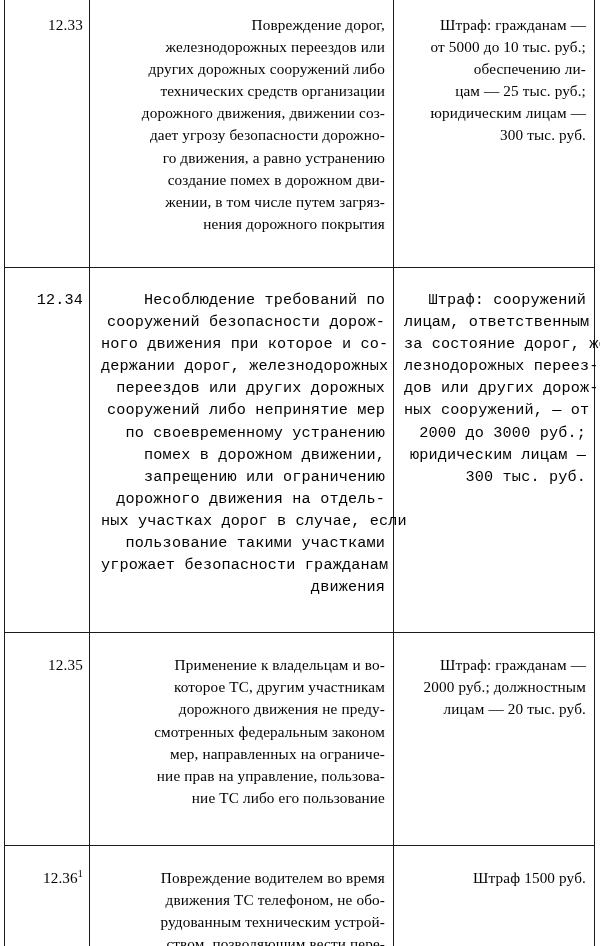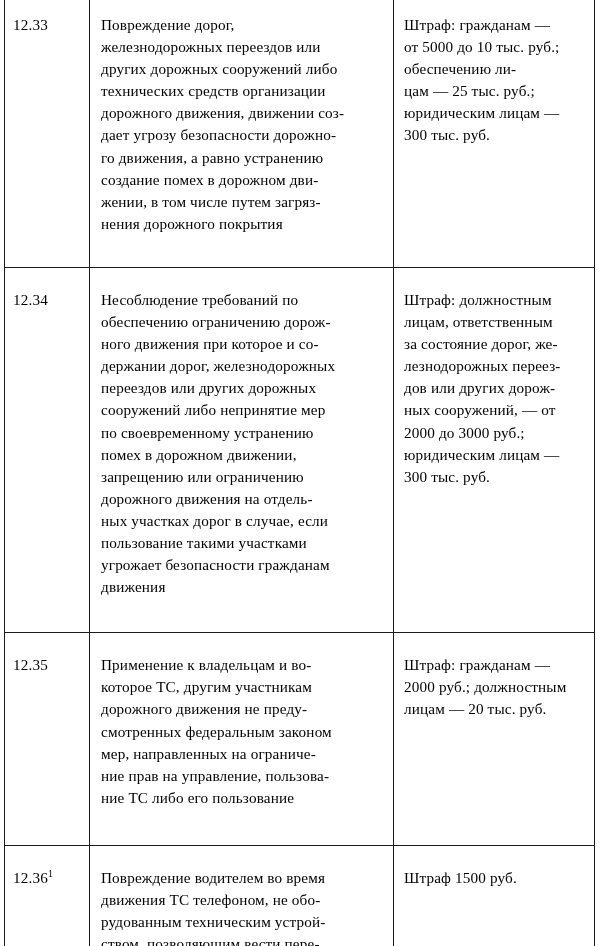--- a/index.html
+++ b/index.html
@@ -12,20 +12,21 @@
     height: 946px;
     overflow: hidden;
     font-family: "Liberation Serif", "DejaVu Serif", serif;
     color: #000000;
   }
   .page {
     position: relative;
     width: 504px;
     height: 946px;
     box-sizing: border-box;
+    text-align: right;
   }
   .table {
     position: absolute;
     left: 4px;
     top: -6px;
     width: 590px;
     border-collapse: collapse;
     table-layout: fixed;
   }
   .table td {
@@ -51,21 +52,21 @@
   }
   .num-inner {
     padding: 20px 6px 10px 8px;
   }
   .desc-inner {
     padding: 20px 8px 14px 11px;
   }
   .fine-inner {
     padding: 20px 8px 14px 10px;
   }
-  .r2 .num-inner, .r2 .desc-inner, .r2 .fine-inner { padding-top: 21px; }
+  .r2 .num-inner, .r2 .desc-inner, .r2 .fine-inner { padding-top: 21px; font-family: Liberation Mono, monospace; }
   .r3 .num-inner, .r3 .desc-inner, .r3 .fine-inner { padding-top: 21px; }
   .r4 .num-inner, .r4 .desc-inner, .r4 .fine-inner { padding-top: 21px; }
 
   .line {
     display: block;
     white-space: pre;
   }
   .num-text {
     display: inline-block;
     white-space: pre;
@@ -126,39 +127,39 @@
 
       <tr class="r2">
         <td>
           <div class="cell-inner num-inner">
             <span class="num-text">12.34</span>
           </div>
         </td>
         <td>
           <div class="cell-inner desc-inner">
             <span class="line">Несоблюдение требований по</span>
-            <span class="line">обеспечению ограничению дорож-</span>
+            <span class="line">сооружений безопасности дорож-</span>
             <span class="line">ного движения при которое и со-</span>
             <span class="line">держании дорог, железнодорожных</span>
             <span class="line">переездов или других дорожных</span>
             <span class="line">сооружений либо непринятие мер</span>
             <span class="line">по своевременному устранению</span>
             <span class="line">помех в дорожном движении,</span>
             <span class="line">запрещению или ограничению</span>
             <span class="line">дорожного движения на отдель-</span>
             <span class="line">ных участках дорог в случае, если</span>
             <span class="line">пользование такими участками</span>
             <span class="line">угрожает безопасности гражданам</span>
             <span class="line">движения</span>
             <div class="pad-bottom-2"></div>
           </div>
         </td>
         <td>
           <div class="cell-inner fine-inner">
-            <span class="line">Штраф: должностным</span>
+            <span class="line">Штраф: сооружений</span>
             <span class="line">лицам, ответственным</span>
             <span class="line">за состояние дорог, же-</span>
             <span class="line">лезнодорожных переез-</span>
             <span class="line">дов или других дорож-</span>
             <span class="line">ных сооружений, — от</span>
             <span class="line">2000 до 3000 руб.;</span>
             <span class="line">юридическим лицам —</span>
             <span class="line">300 тыс. руб.</span>
           </div>
         </td>

